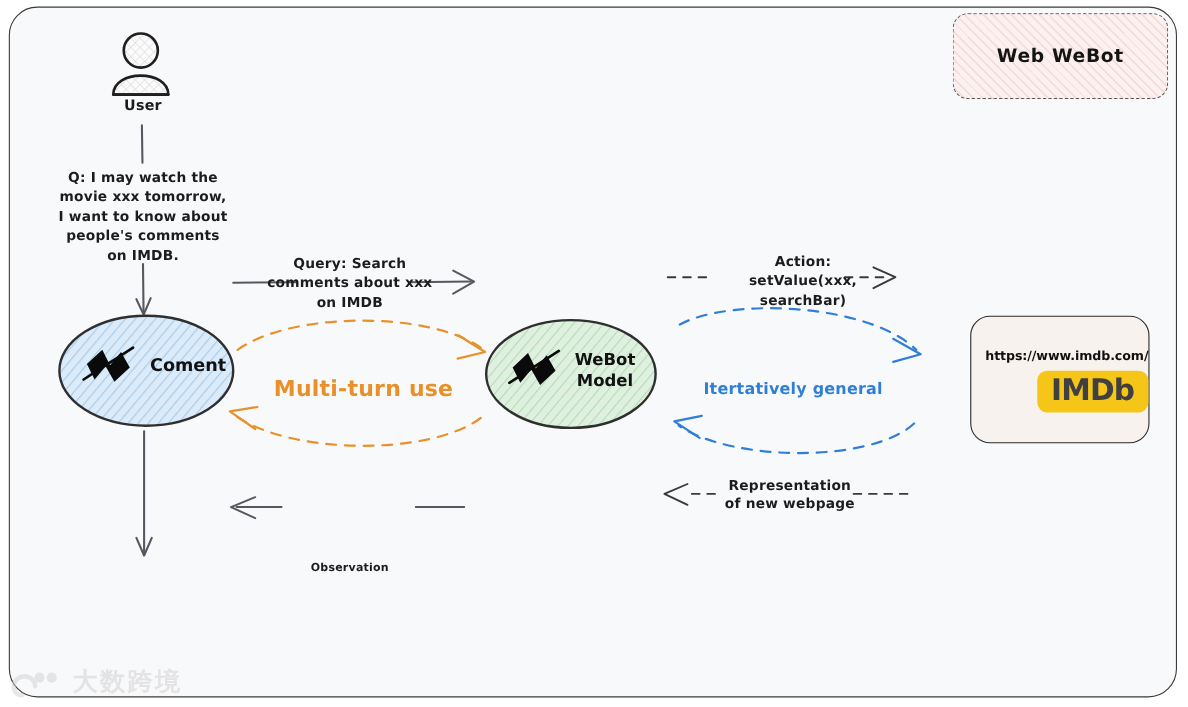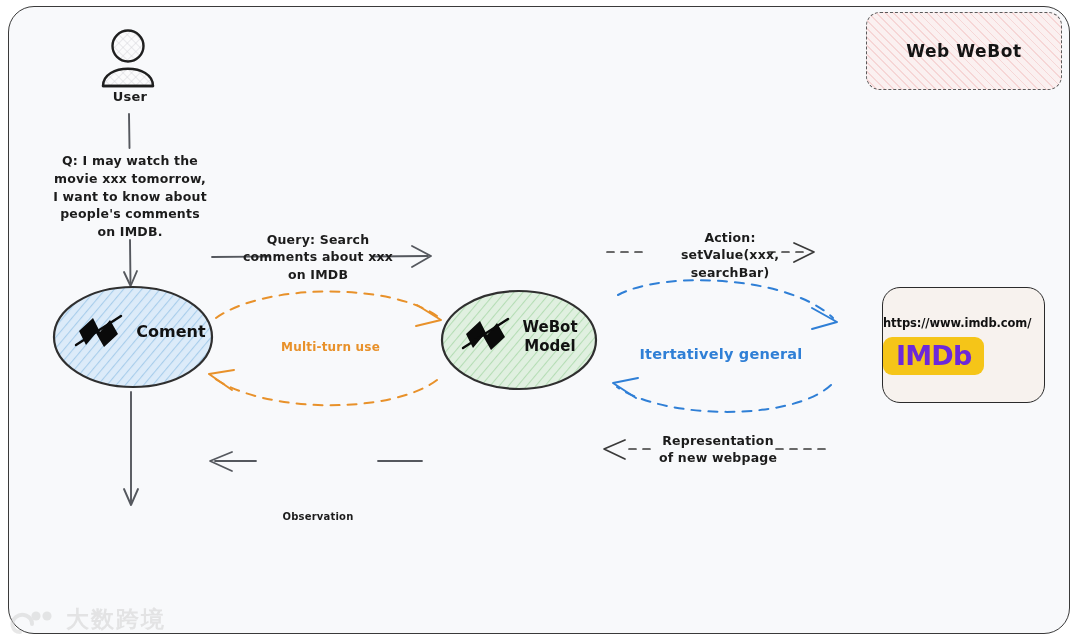--- a/index.html
+++ b/index.html
@@ -76,21 +76,21 @@
     font-size: 12.5px; line-height: 1.38;
   }
   
   #representation-label {
     left: 638px; top: 432px; width: 160px;
     font-size: 12.5px; line-height: 1.38;
   }
   
   #multiturn-label {
     left: 248px; top: 340px; width: 165px;
-    font-size: 12px; color: #e8912a;
+    font-size: 20px; color: #e8912a;
   }
   #iterative-label {
     left: 612px; top: 345px; width: 218px;
     font-size: 14.5px; color: #2f7fd6;
   }
   
   .node-label {
     position: absolute;
     color: #111;
     font-family: "DejaVu Sans", sans-serif;
@@ -130,35 +130,35 @@
   
   #imdb-card {
     position: absolute;
     left: 882px; top: 287px;
     width: 163px; height: 116px;
     background: #f7f2ee;
     border: 1.9px solid #2b2b2b;
     border-radius: 18px;
     box-sizing: border-box;
     display: flex; flex-direction: column;
-    align-items: flex-start; justify-content: center;
+    align-items: flex-end; justify-content: center;
     gap: 7px;
   }
   #imdb-url {
     font-size: 11.5px; font-weight: 600; color: #111;
     font-family: "DejaVu Sans", sans-serif;
     letter-spacing: -0.1px;
   }
   #imdb-logo {
     background: #f5c518;
     border-radius: 9px;
     padding: 5px 13px 6px;
     font-size: 27px;
     font-weight: 900;
-    color: #6d28d9;
+    color: #404040;
     font-family: "DejaVu Sans", sans-serif;
     letter-spacing: -0.8px;
     line-height: 1;
   }
   
   #watermark {
     position: absolute;
     left: 10px; top: 604px;
     display: flex; align-items: center; gap: 8px;
     opacity: 0.55;

